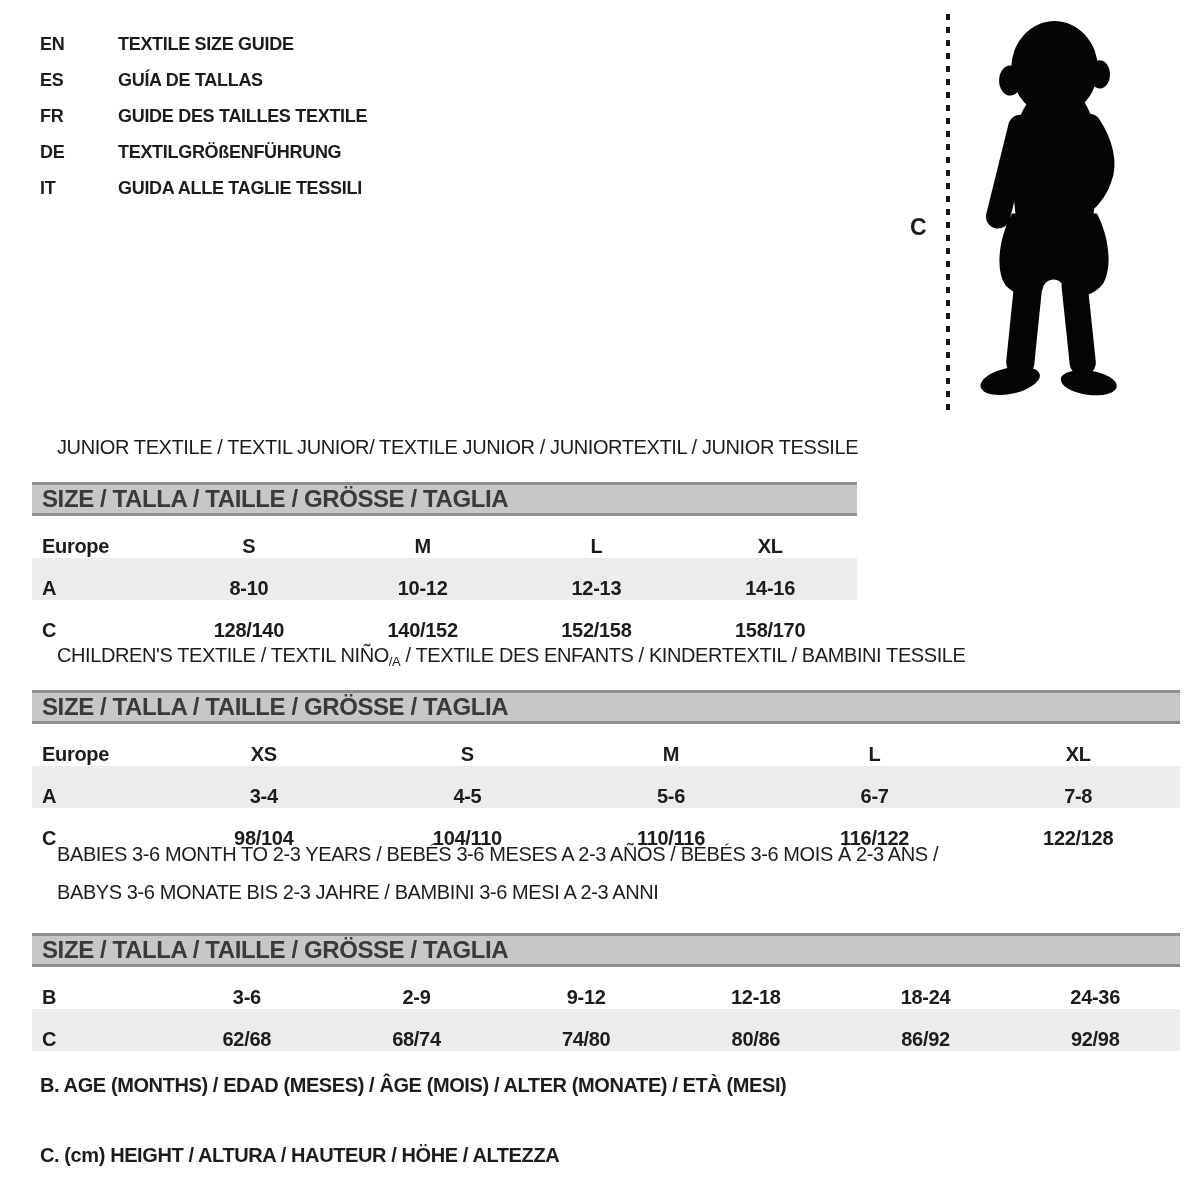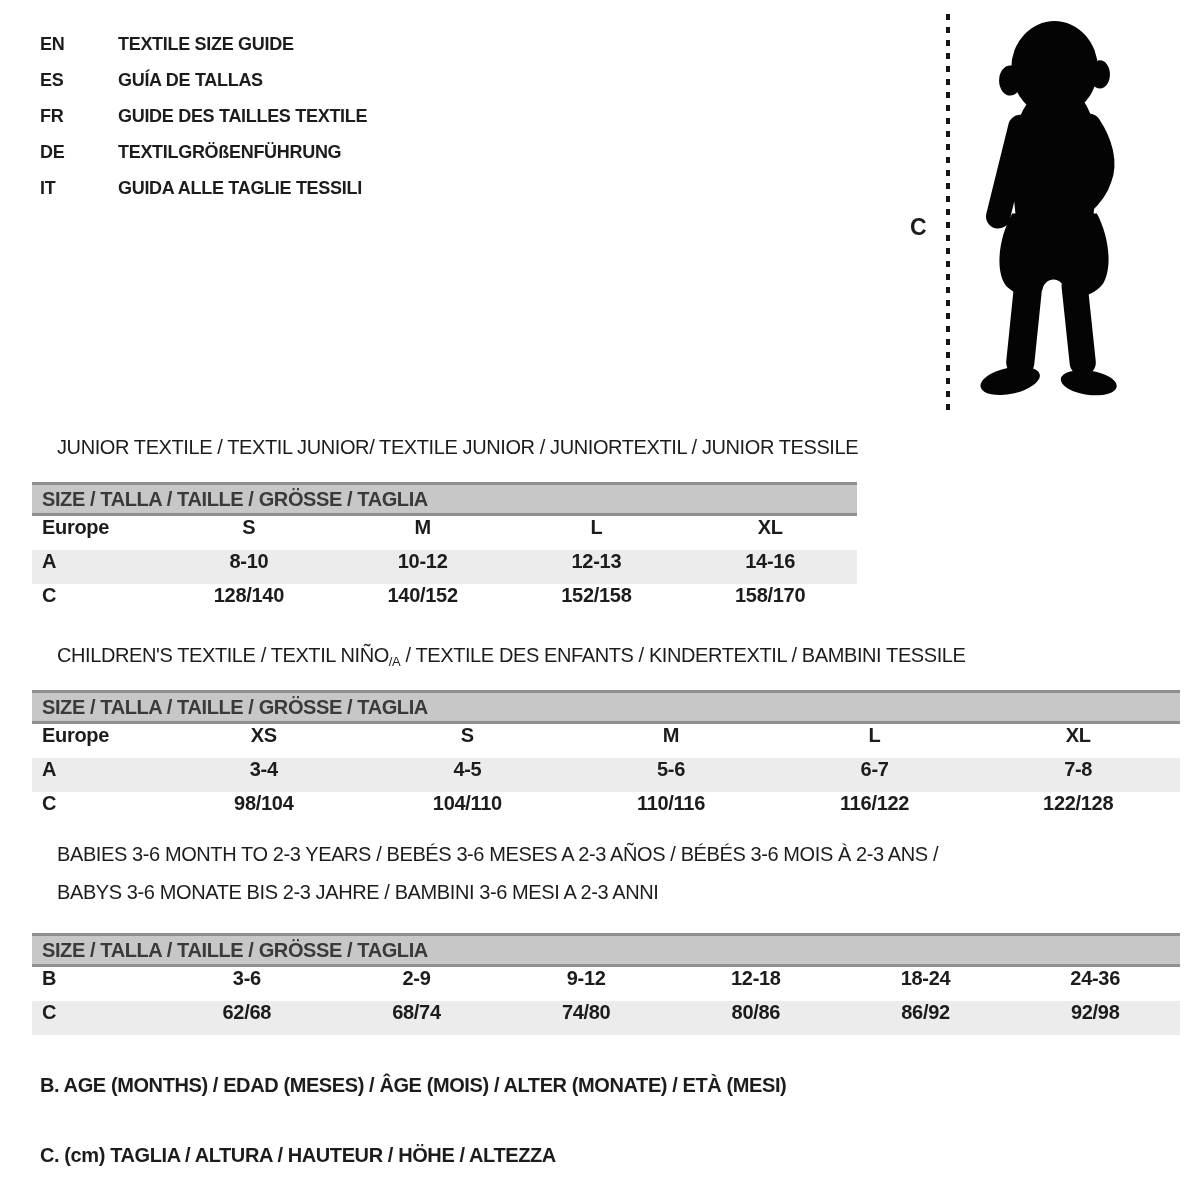--- a/index.html
+++ b/index.html
@@ -22,23 +22,23 @@
   .sec-title{
     position:absolute;left:57px;font-size:20px;font-weight:normal;letter-spacing:-0.4px;
     white-space:nowrap;
   }
   .sec-title sub{font-size:13px;vertical-align:baseline;position:relative;top:4px;}
   
   .tbl{position:absolute;left:32px;}
   .tbl-bar{
     background:#c7c7c7;border-top:3px solid #8f8f8f;border-bottom:3px solid #8f8f8f;
     height:28px;line-height:28px;padding-left:10px;
-    font-size:20px;font-weight:bold;color:#3a3a3a;letter-spacing:-0.4px;
+    font-size:24px;font-weight:bold;color:#3a3a3a;letter-spacing:-0.4px;
   }
-  .tbl-row{display:flex;height:34px;align-items:flex-start;}
+  .tbl-row{display:flex;height:42px;align-items:flex-end;}
   .tbl-row.alt{background:#ececec;}
   .cell{flex:1;text-align:center;font-size:20px;font-weight:bold;letter-spacing:-0.3px;}
   .cell.lbl{flex:0 0 120px;text-align:left;padding-left:10px;}
   
   .legend-line{
     position:absolute;left:40px;font-size:20px;font-weight:bold;letter-spacing:-0.4px;
     white-space:nowrap;
   }
 </style>
 </head>
@@ -166,15 +166,15 @@
       <span class="cell">62/68</span>
       <span class="cell">68/74</span>
       <span class="cell">74/80</span>
       <span class="cell">80/86</span>
       <span class="cell">86/92</span>
       <span class="cell">92/98</span>
     </div>
   </div>
 
   <div class="legend-line" style="top:1074px">B. AGE (MONTHS) / EDAD (MESES) / ÂGE (MOIS) / ALTER (MONATE) / ETÀ (MESI)</div>
-  <div class="legend-line" style="top:1144px">C. (cm) TAGLIA / ALTURA / HAUTEUR / HÖHE / ALTEZZA</div>
+  <div class="legend-line" style="top:1144px">C. (cm) HEIGHT / ALTURA / HAUTEUR / HÖHE / ALTEZZA</div>
 
 </div>
 
 </body></html>

